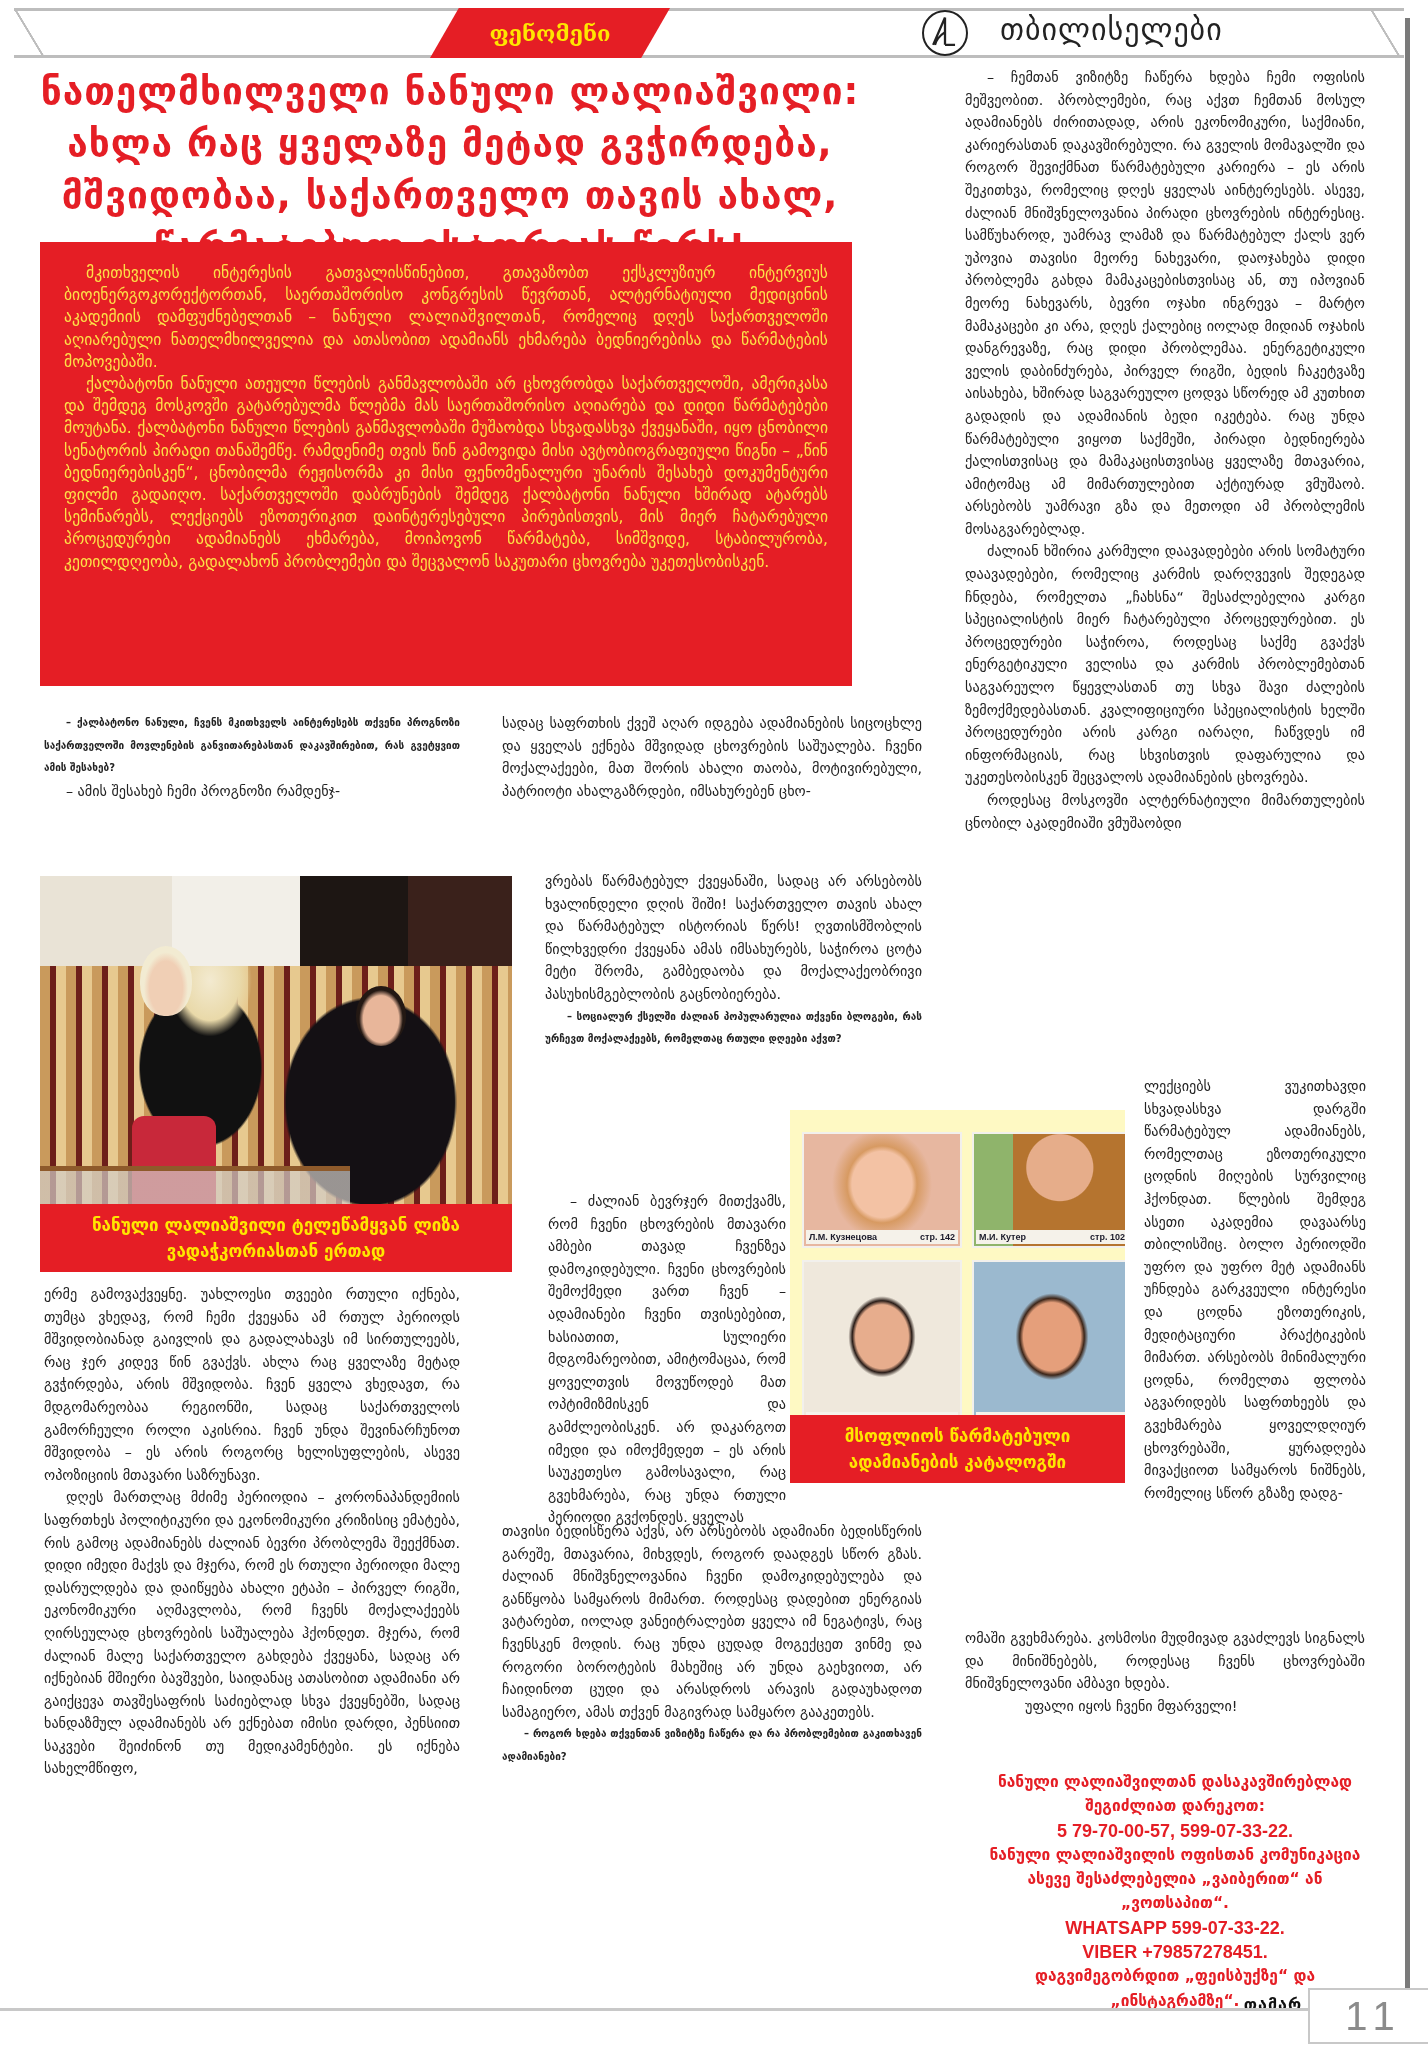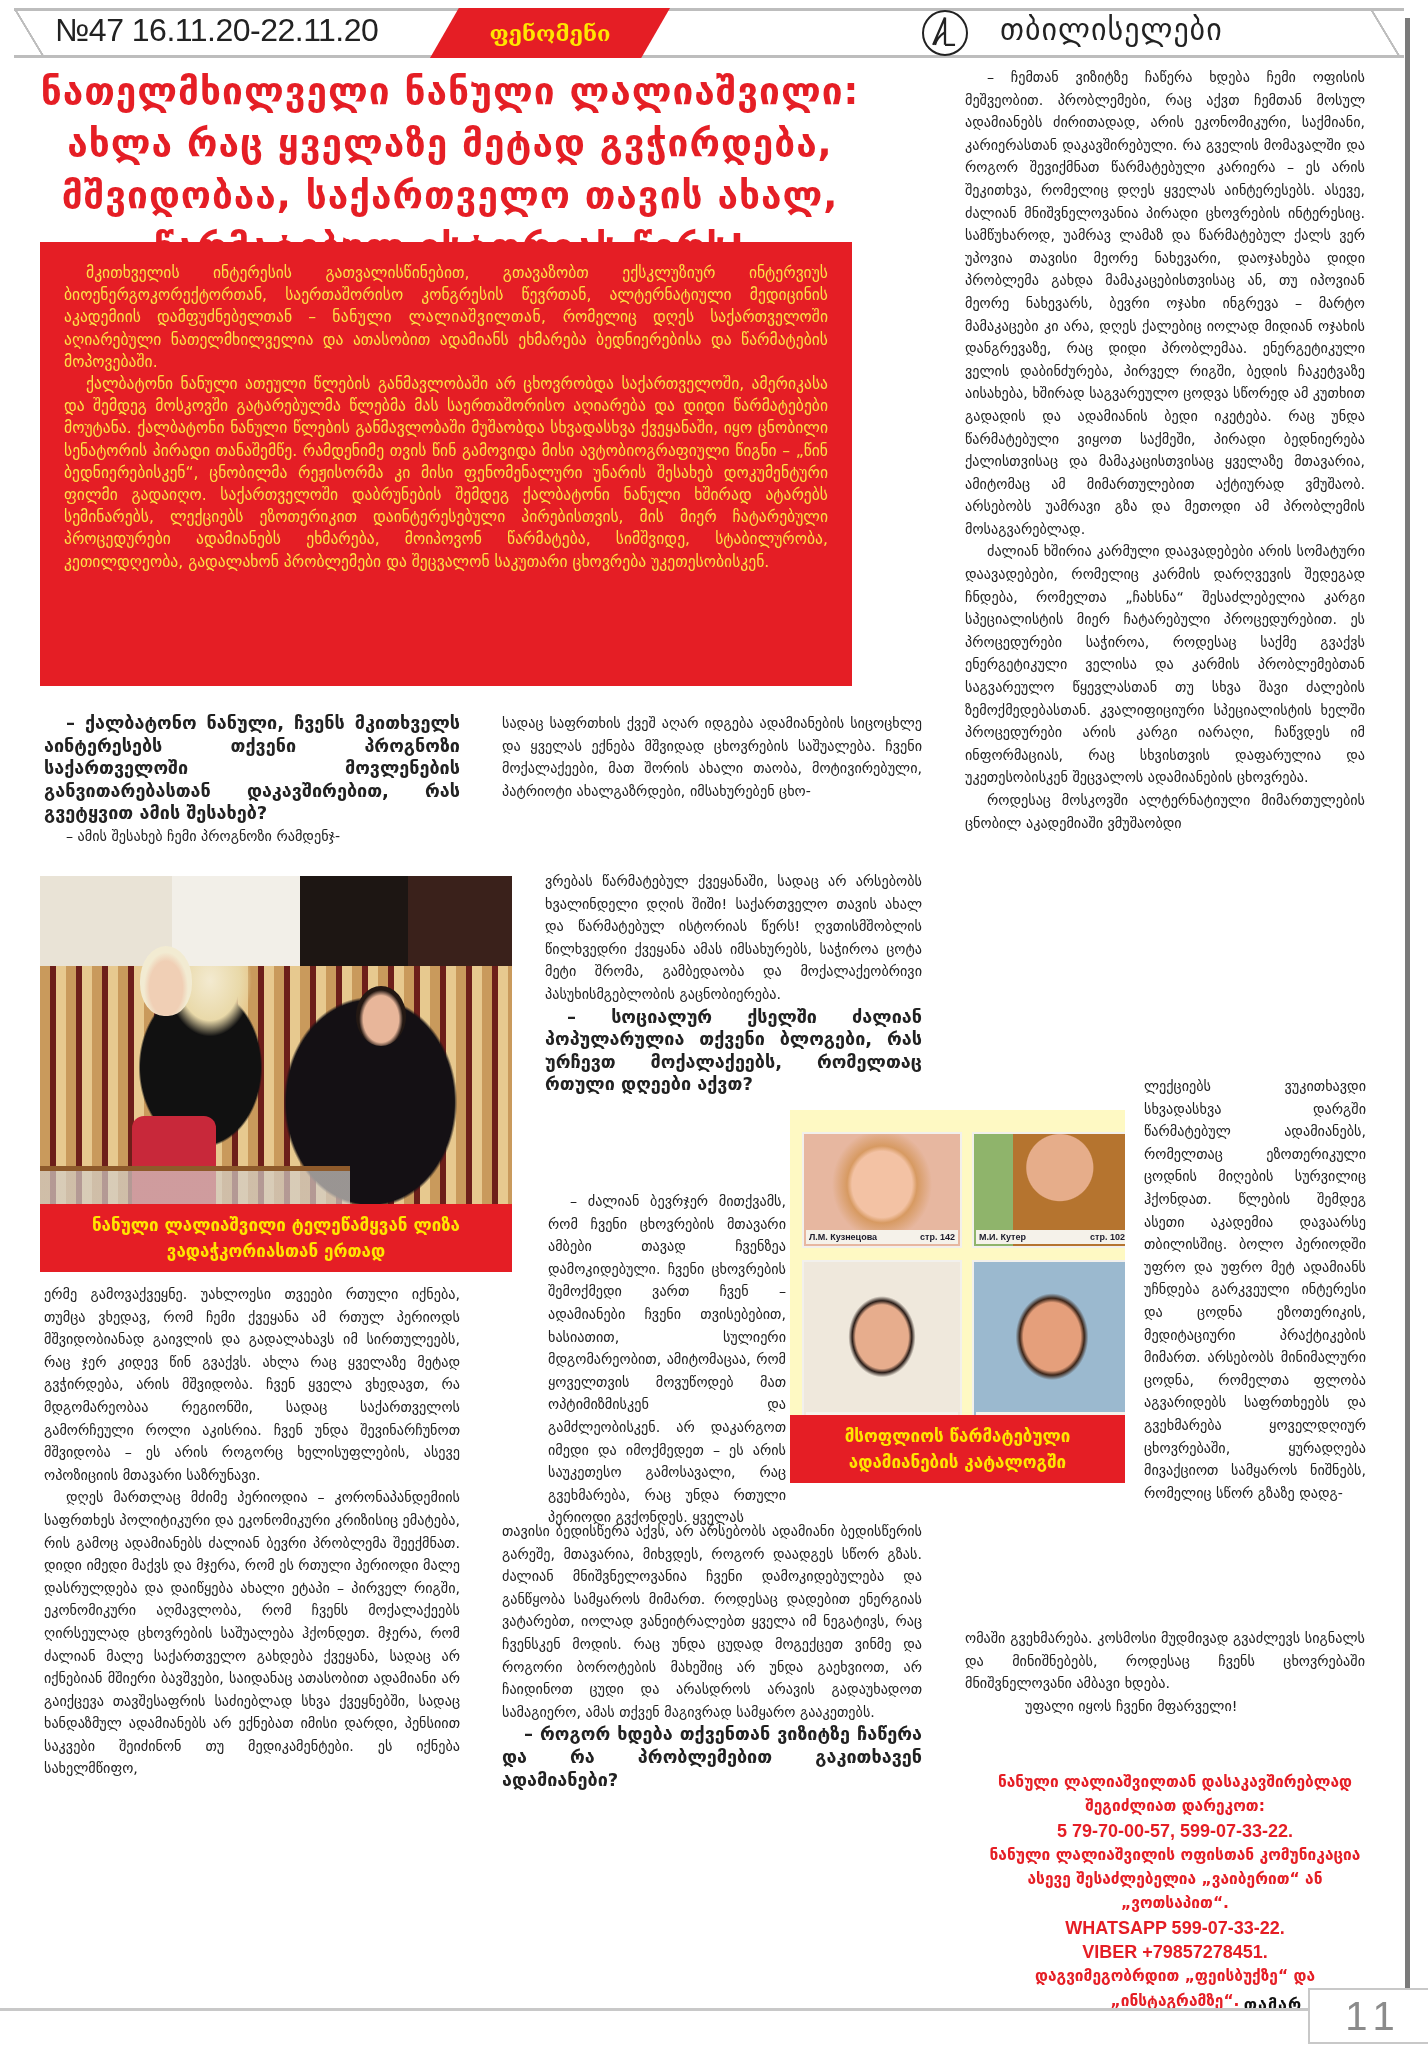--- a/index.html
+++ b/index.html
@@ -58,21 +58,21 @@
     color: #fde047; font-weight: normal; font-size: 15.6px; line-height: 22.2px;
     text-align: justify; text-indent: 22px; font-family: "DejaVu Sans", sans-serif;
   }
   .lead .hl { font-size: 15.6px; letter-spacing: 0.5px; }
 
   
   .col { position: absolute; font-family: "DejaVu Sans", sans-serif; font-size: 14.2px;
          line-height: 22.6px; color: #222; text-align: justify; }
   .col p { text-indent: 22px; }
   .col p.noind { text-indent: 0; }
-  .q { font-weight: bold; font-size: 18px; }
+  .q { font-weight: bold; font-size: 10px; }
 
   .col1a { left: 44px; top: 712px; width: 416px; }
   .col1b { left: 44px; top: 1283px; width: 416px; }
   .col2a { left: 502px; top: 712px; width: 420px; }
   .col2b { left: 545px; top: 870px; width: 377px; }
   .col2c { left: 548px; top: 1190px; width: 238px; }
   .col2d { left: 502px; top: 1520px; width: 420px; }
 
   .col3a { left: 965px; top: 66px; width: 400px; }
   .col3b { left: 1144px; top: 1075px; width: 222px; }
@@ -143,21 +143,20 @@
     font-family: "Liberation Sans", sans-serif; font-size: 40px; color: #8b8b8b; letter-spacing: 8px;
   }
 </style>
 </head>
 <body>
 
 <div class="header">
   <div class="header-bar"></div>
   <div class="header-slant-left"></div>
   <div class="header-slant-right"></div>
-  <div class="issue">№47  16.11.20-22.11.20</div>
   <div class="section-tag">
     <span>ფენომენი</span>
   </div>
   <div class="logo-icon">
     <svg viewBox="0 0 46 46">
       <path d="M23 6 L23 36 M23 6 L10 36 M23 22 Q14 28 12 36 M23 36 L34 36" stroke="#222" stroke-width="2.5" fill="none"></path>
     </svg>
   </div>
   <div class="paper-name">თბილისელები</div>
 </div>

